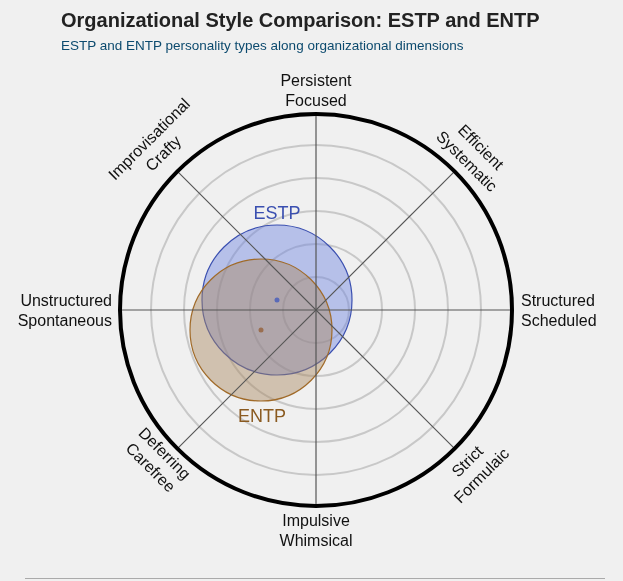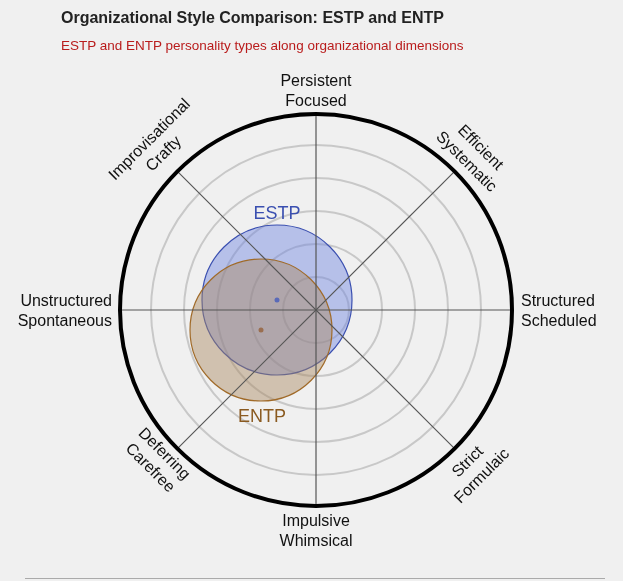--- a/index.html
+++ b/index.html
@@ -3,25 +3,25 @@
 <meta charset="utf-8">
 <style>
   html, body { margin: 0; padding: 0; }
   body {
     width: 623px; height: 581px; background: #f0f0f0;
     position: relative; overflow: hidden;
     font-family: "Liberation Sans", sans-serif; color: #222;
   }
   .title {
     position: absolute; left: 61px; top: 9px;
-    font-size: 16px; font-weight: bold; color: #222;
+    font-size: 20px; font-weight: bold; color: #222;
   }
   .subtitle {
     position: absolute; left: 61px; top: 38px;
-    font-size: 13.5px; color: #b91c1c;
+    font-size: 13.5px; color: #0c4a6e;
   }
   svg { position: absolute; left: 0; top: 0; }
   .axis-label { font-size: 16px; fill: #111; }
   .type-label { font-size: 18px; }
   .bottom-rule { position: absolute; left: 25px; right: 18px; top: 578px; height: 1px; background: #aaa; }
 </style>
 </head>
 <body>
 
 <div class="title">Organizational Style Comparison: ESTP and ENTP</div>

